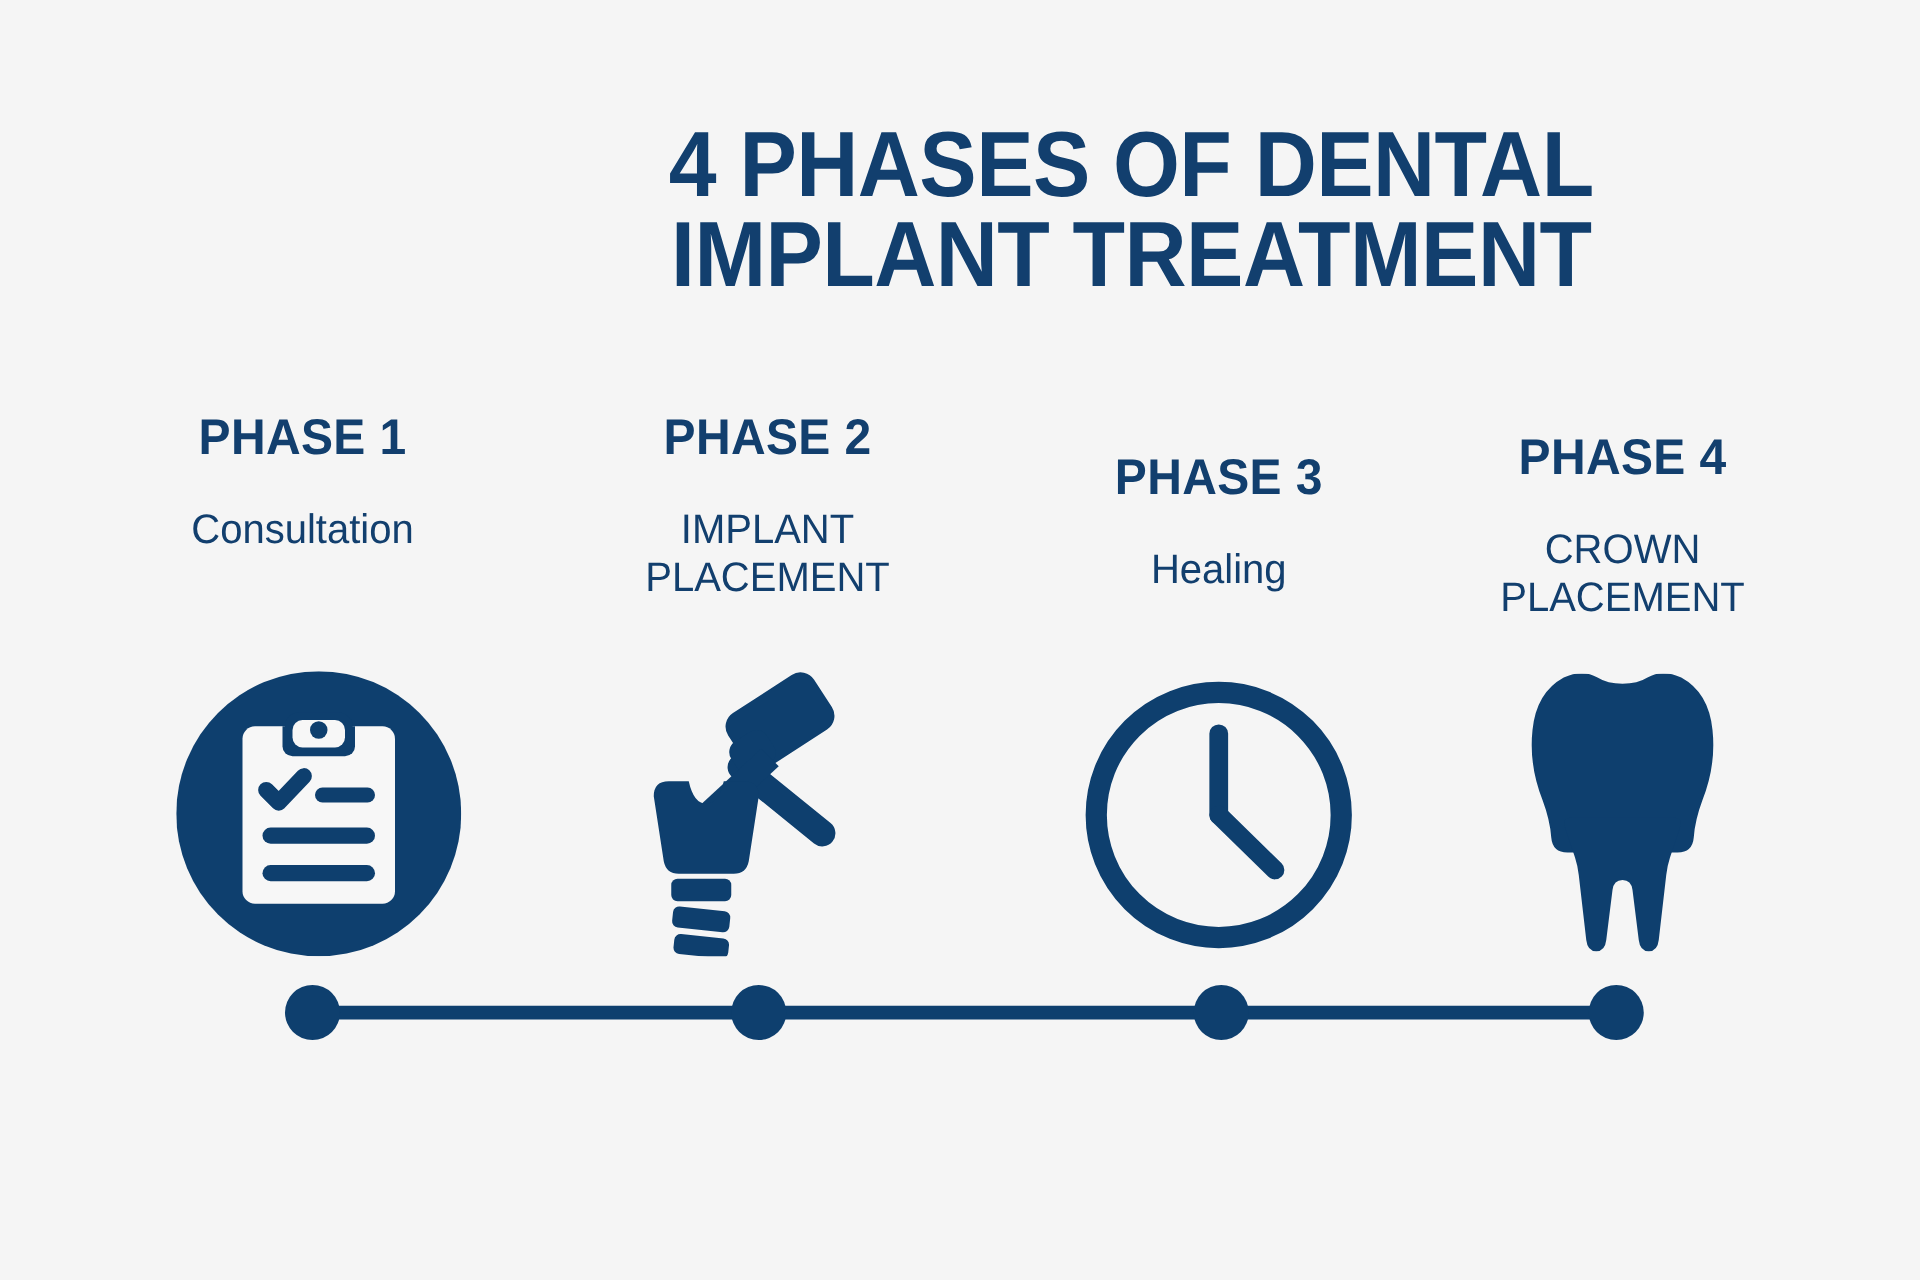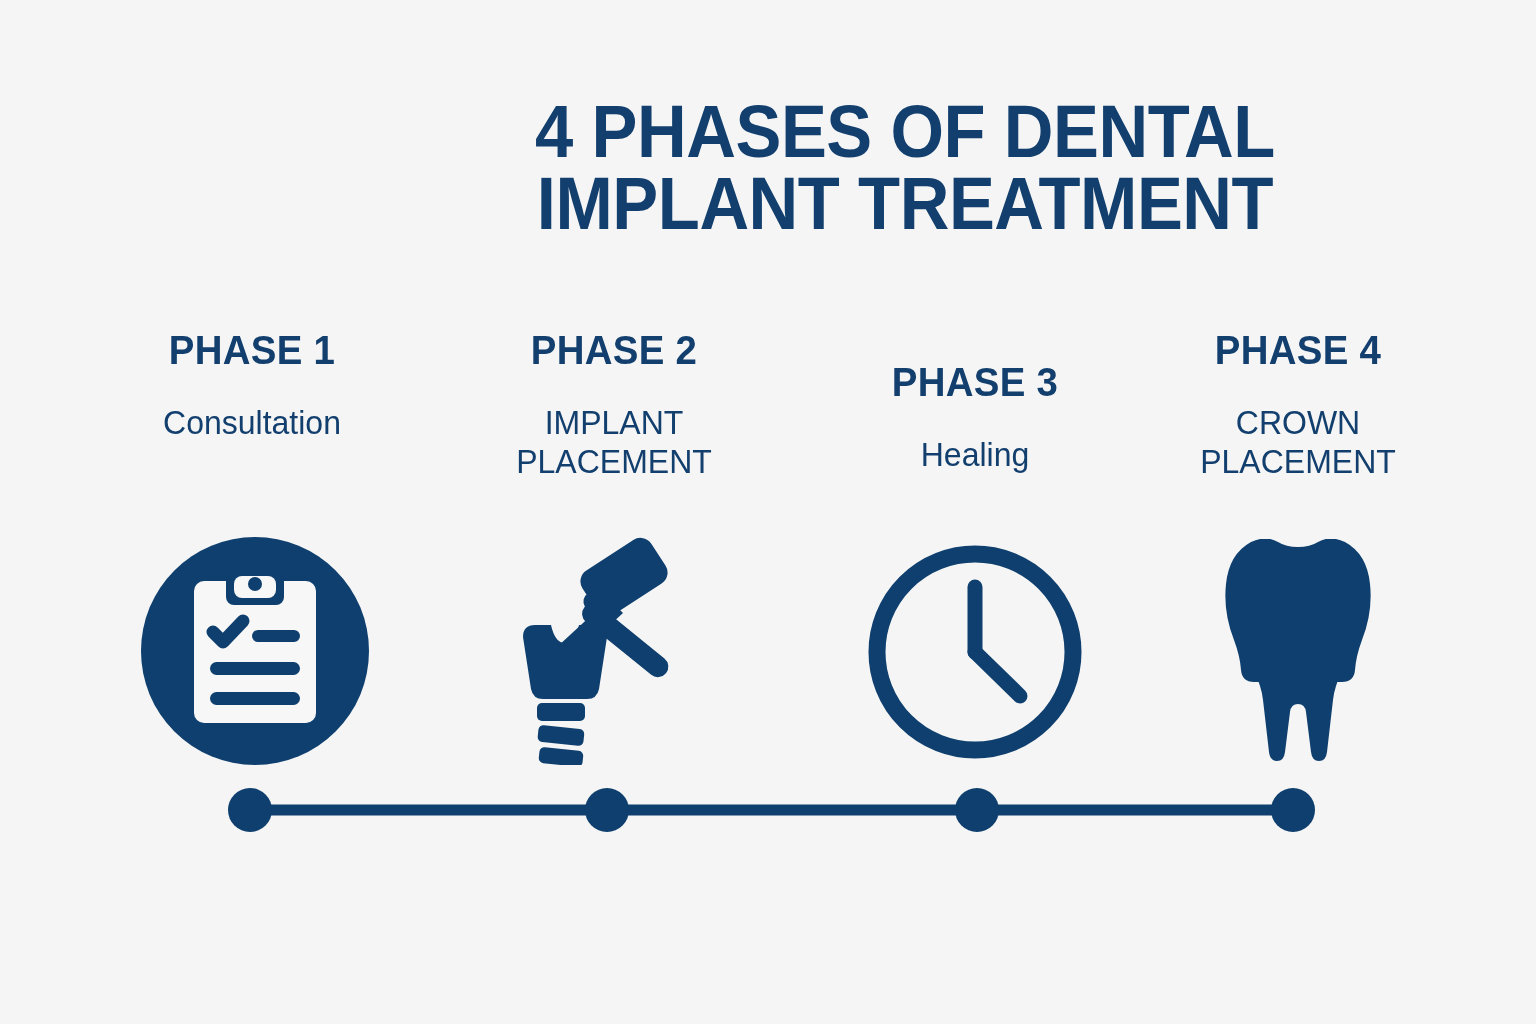--- a/index.html
+++ b/index.html
@@ -37,24 +37,24 @@
   .title-line { display: block; white-space: nowrap; }
 
   
   .col {
     position: absolute;
     top: 330px;
     width: 300px;
     text-align: center;
     color: #123F6E;
   }
-  .col-1 { left: 102px; }
+  .col-1 { left: 92px; }
   .col-2 { left: 464px; }
   .col-3 { left: 825px; margin-top: 32px; }
-  .col-4 { left: 1148px; }
+  .col-4 { left: 1148px; margin-top: 16px; }
 
   .phase-head {
     font-size: 40px;
     font-weight: bold;
     letter-spacing: 0.3px;
     line-height: 1;
     transform: scaleX(0.96);
     white-space: nowrap;
   }
   .phase-desc {

